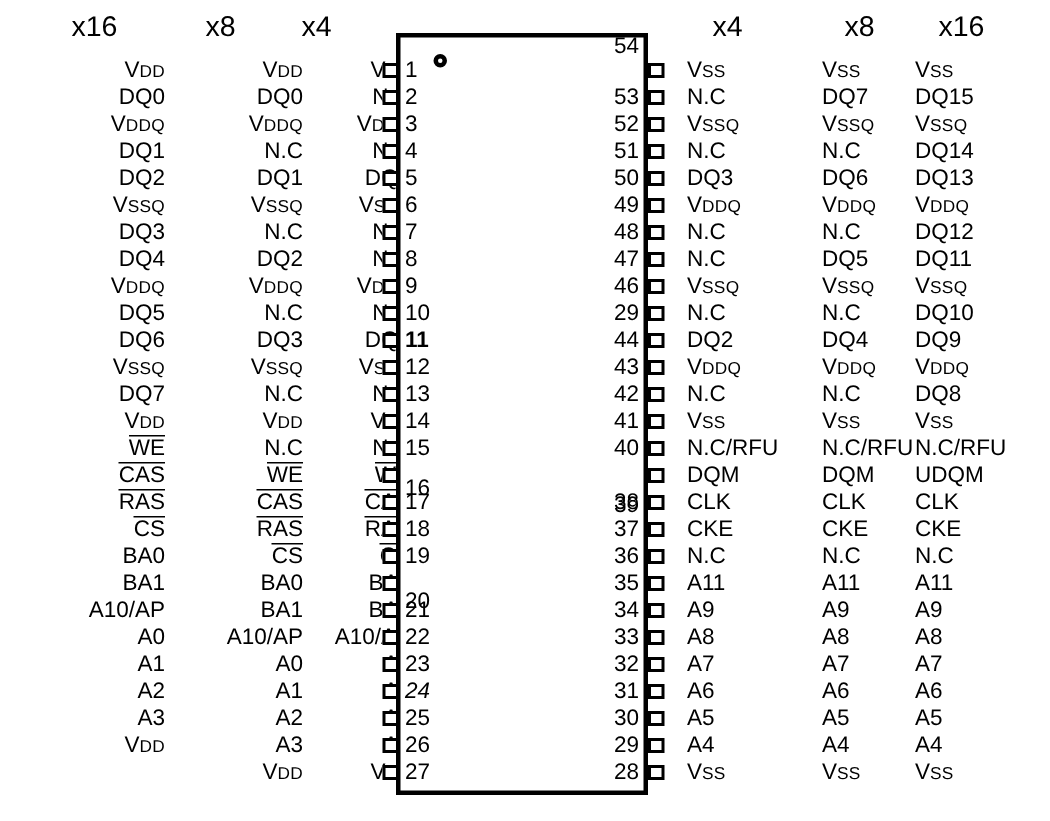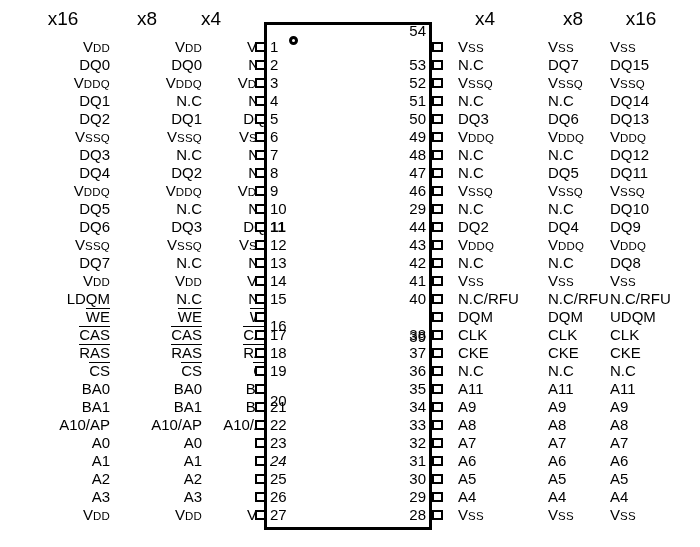--- a/index.html
+++ b/index.html
@@ -106,21 +106,20 @@
       <div class="sig">DQ2</div>
       <div class="sig">V<span class="sub">SSQ</span></div>
       <div class="sig">DQ3</div>
       <div class="sig">DQ4</div>
       <div class="sig">V<span class="sub">DDQ</span></div>
       <div class="sig">DQ5</div>
       <div class="sig">DQ6</div>
       <div class="sig">V<span class="sub">SSQ</span></div>
       <div class="sig">DQ7</div>
       <div class="sig">V<span class="sub">DD</span></div>
-      <div class="sig">LDQM</div>
       <div class="sig"><span class="ov">WE</span></div>
       <div class="sig"><span class="ov">CAS</span></div>
       <div class="sig"><span class="ov">RAS</span></div>
       <div class="sig"><span class="ov">CS</span></div>
       <div class="sig">BA0</div>
       <div class="sig">BA1</div>
       <div class="sig">A10/AP</div>
       <div class="sig">A0</div>
       <div class="sig">A1</div>
       <div class="sig">A2</div>

